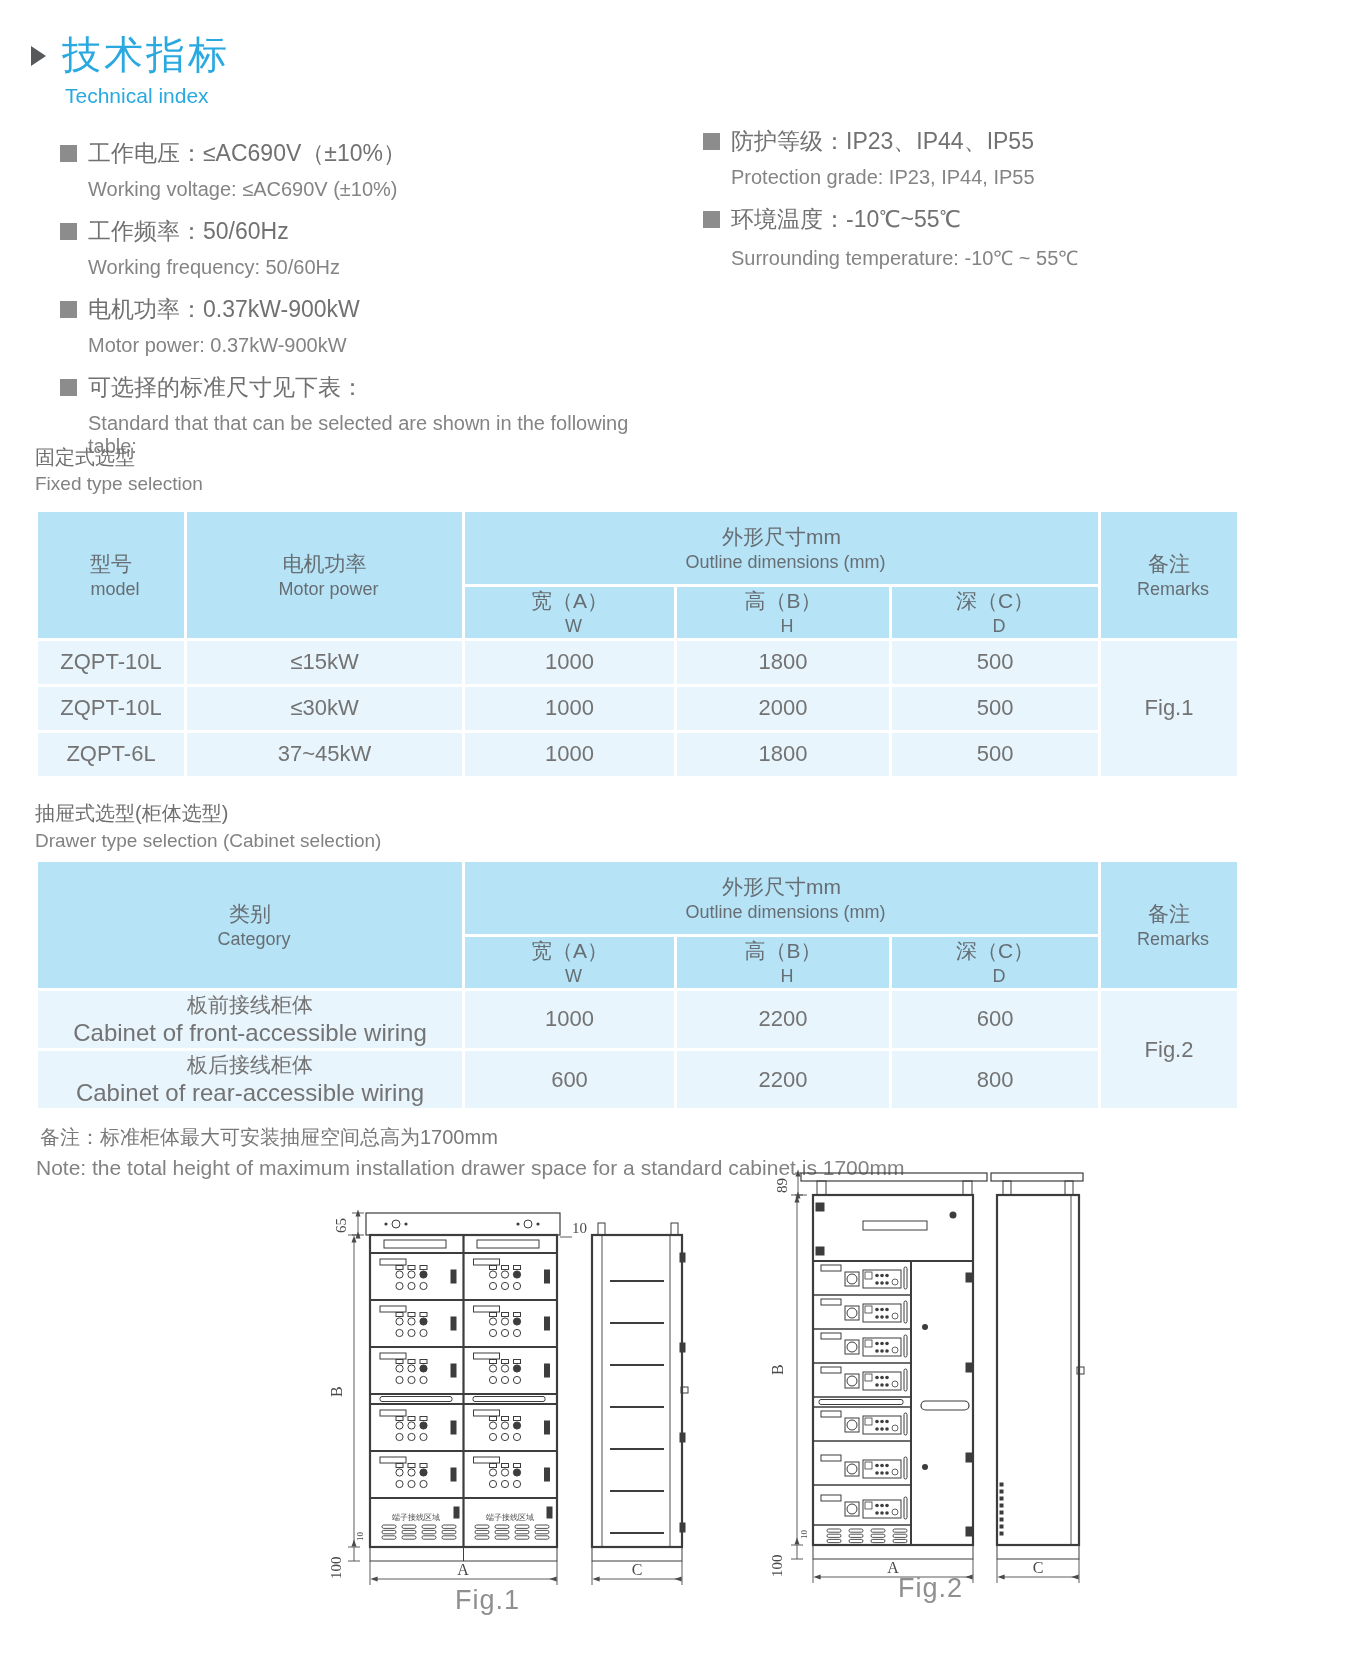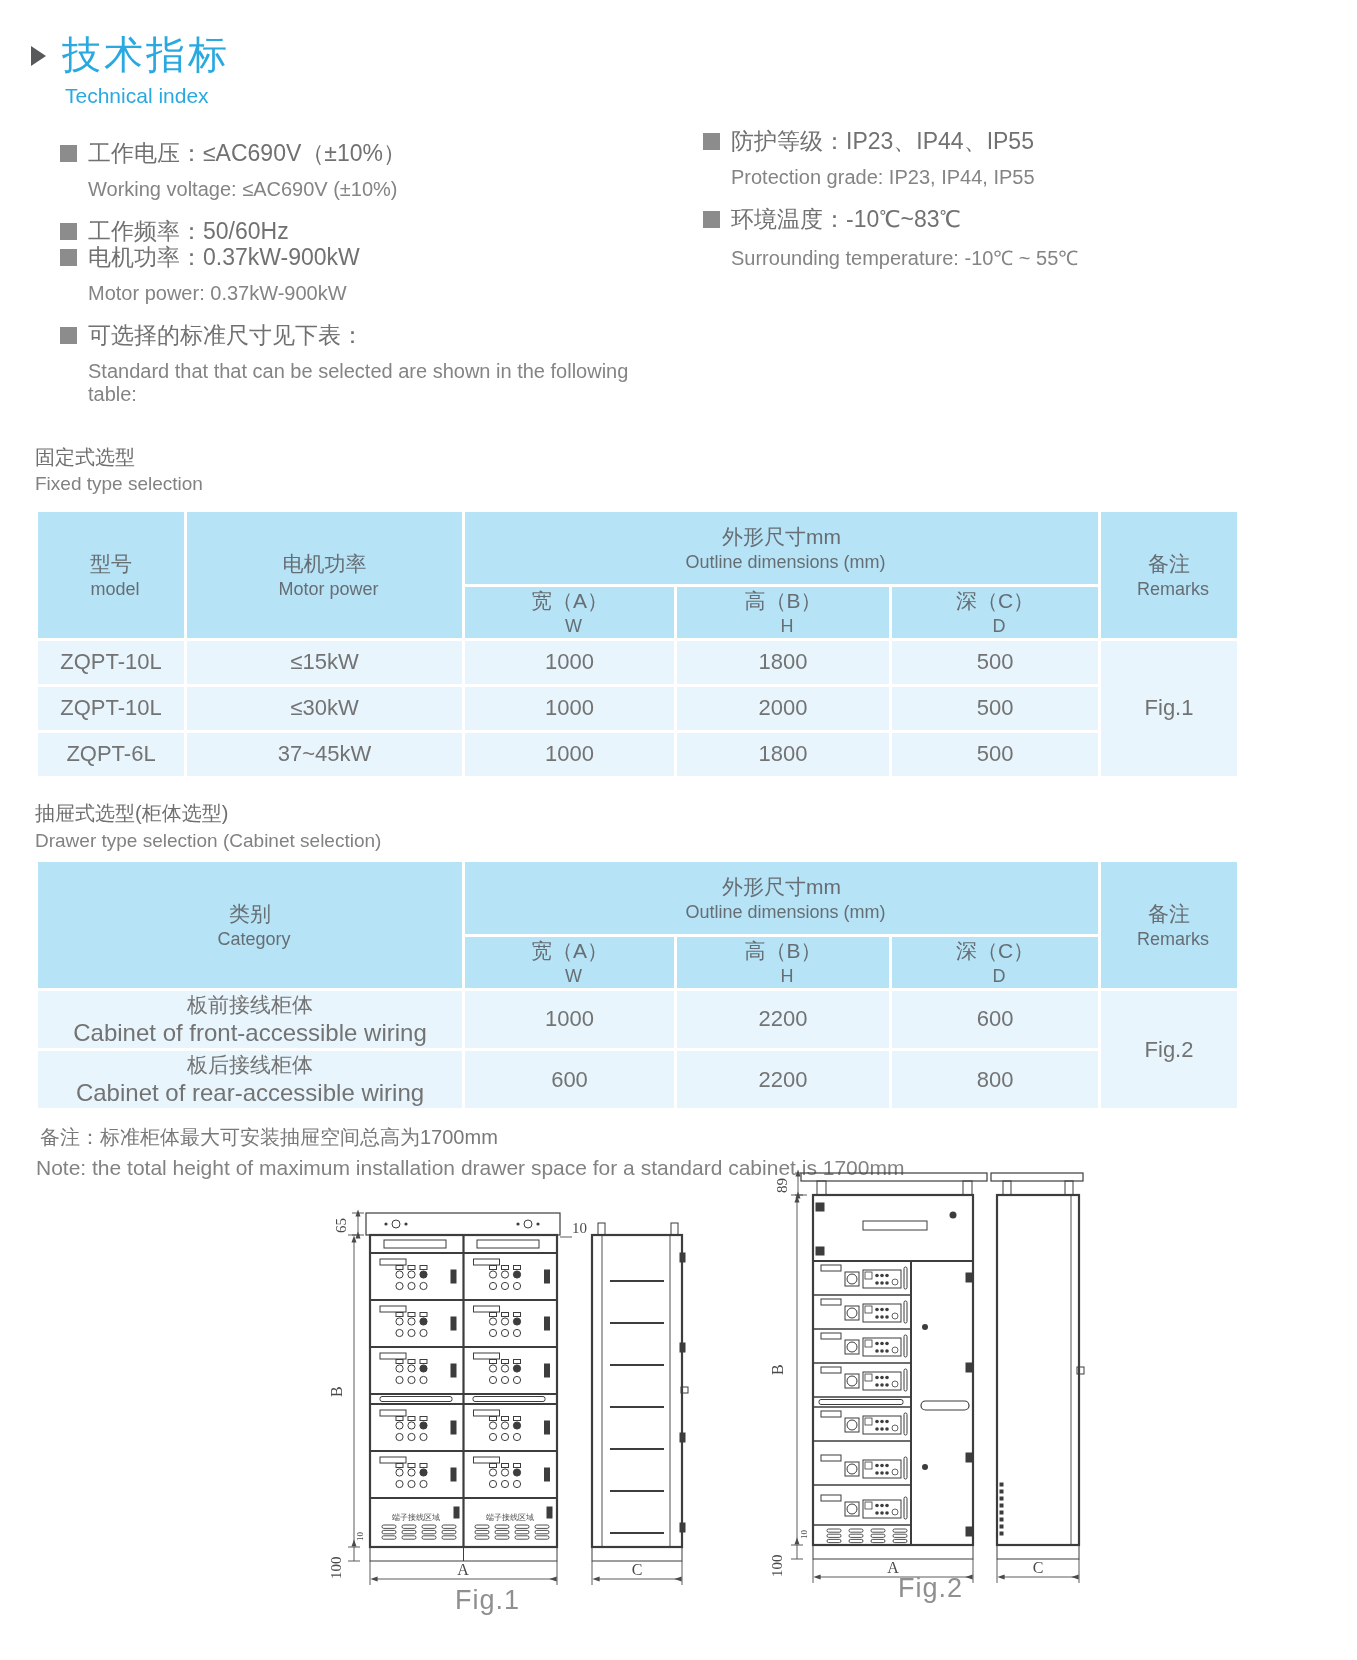--- a/index.html
+++ b/index.html
@@ -54,41 +54,42 @@
   <div class="spec-col left">
     <div class="spec-zh">
       <span class="bullet"></span>
       <span>工作电压：≤AC690V（±10%）</span>
     </div>
     <div class="spec-en">Working voltage: ≤AC690V (±10%)</div>
     <div class="spec-zh">
       <span class="bullet"></span>
       <span>工作频率：50/60Hz</span>
     </div>
+    <div class="spec-en">Working frequency: 50/60Hz</div>
     <div class="spec-zh">
       <span class="bullet"></span>
       <span>电机功率：0.37kW-900kW</span>
     </div>
     <div class="spec-en">Motor power: 0.37kW-900kW</div>
     <div class="spec-zh" style="margin-top:14px;">
       <span class="bullet"></span>
       <span>可选择的标准尺寸见下表：</span>
     </div>
     <div class="spec-en">Standard that that can be selected are shown in the following table:</div>
   </div>
 
   <div class="spec-col right">
     <div class="spec-zh">
       <span class="bullet"></span>
       <span>防护等级：IP23、IP44、IP55</span>
     </div>
     <div class="spec-en">Protection grade: IP23, IP44, IP55</div>
     <div class="spec-zh">
       <span class="bullet"></span>
-      <span>环境温度：-10℃~83℃</span>
+      <span>环境温度：-10℃~55℃</span>
     </div>
     <div class="spec-en">Surrounding temperature: -10℃ ~ 55℃</div>
   </div>
 
   <div class="sec-zh" style="top:444px;">固定式选型</div>
   <div class="sec-en" style="top:473px;">Fixed type selection</div>
 
   <table class="spec" style="top:509px; width:1205px;">
     <colgroup>
         <col style="width:146px">

